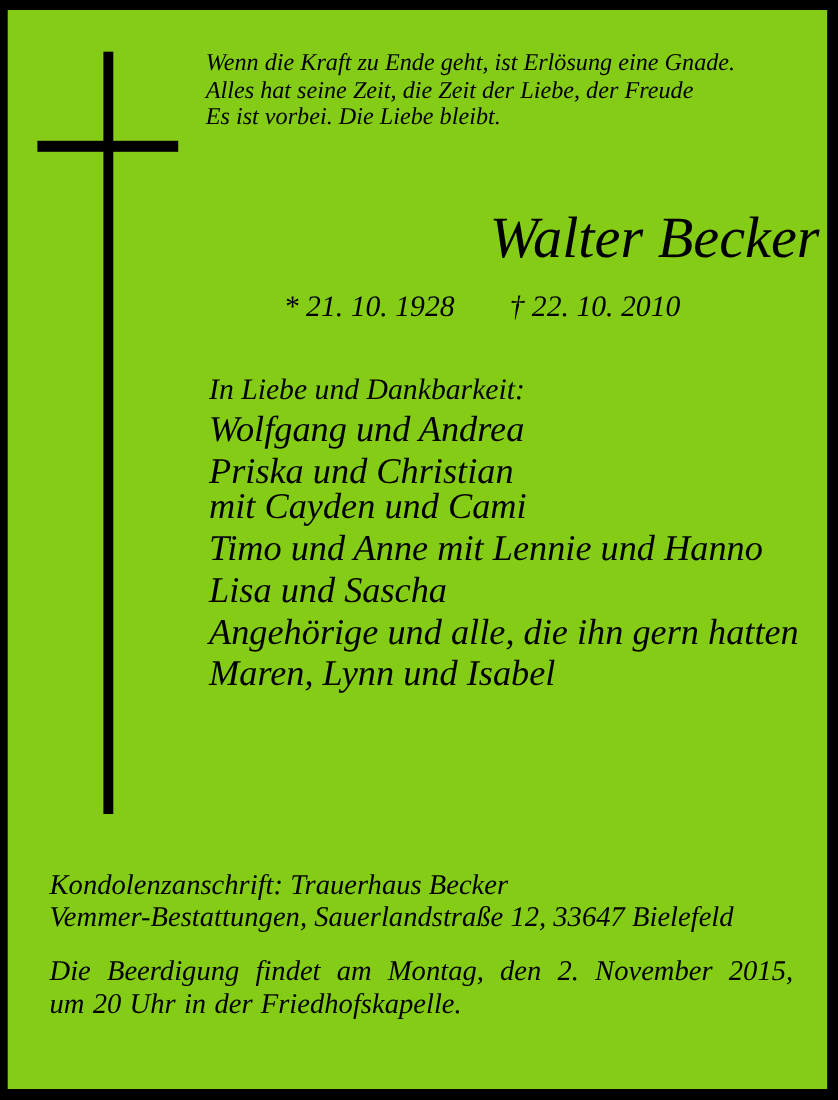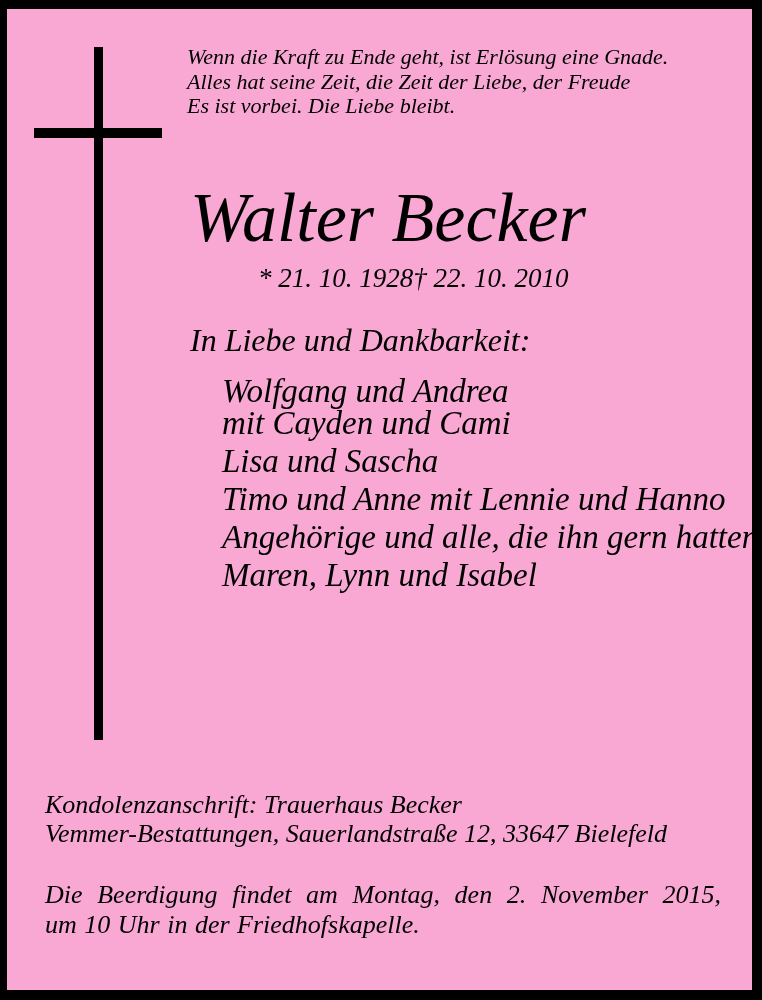--- a/index.html
+++ b/index.html
@@ -1,21 +1,21 @@
 <!DOCTYPE html>
 <html><head>
 <meta charset="utf-8">
 <style>
   html, body { margin: 0; padding: 0; background: #ffffff; }
   .page {
     position: relative;
     width: 762px;
     height: 1000px;
     box-sizing: border-box;
-    background: #f9a8d4;
+    background: #84cc16;
     border-style: solid;
     border-color: #000000;
     border-width: 9px 10px 10px 7px; 
     font-family: "Liberation Serif", "DejaVu Serif", serif;
     font-style: italic;
     color: #000000;
     overflow: hidden;
   }
   .abs { position: absolute; }
 
@@ -23,36 +23,36 @@
   .cross-v { left: 87px; top: 38px; width: 9px;  height: 693px; background: #000; }
   .cross-h { left: 27px; top: 119px; width: 128px; height: 10px; background: #000; }
 
   
   .epigraph { left: 180px; top: 36px; font-size: 22px; line-height: 24.5px; }
   .epigraph div { white-space: nowrap; }
 
   
   .name {
     left: 183px; top: 171px; width: 555px;
-    font-size: 70px; line-height: 75px;
-    text-align: left; white-space: nowrap;
+    font-size: 53px; line-height: 75px;
+    text-align: right; white-space: nowrap;
     font-weight: normal; margin: 0;
   }
-  .dates { left: 251px; top: 252px; font-size: 27px; line-height: 34px; display: flex; white-space: nowrap; }
+  .dates { left: 251px; top: 252px; font-size: 27px; line-height: 34px; display: flex; gap: 50px; white-space: nowrap; }
 
   
-  .intro { left: 183px; top: 316px; font-size: 32px; line-height: 31px; white-space: nowrap; }
-  .mourners { left: 183px; top: 363px; font-size: 33px; line-height: 38px; margin-left: 32px; }
+  .intro { left: 183px; top: 330px; font-size: 27px; line-height: 31px; white-space: nowrap; }
+  .mourners { left: 183px; top: 363px; font-size: 33px; line-height: 38px; }
   .mourners div { white-space: nowrap; }
   .mourners div.cont { margin-top: -6px; }
 
   
   .footer { left: 38px; top: 781px; width: 676px; font-size: 26px; line-height: 29px; }
   .condolence div { white-space: nowrap; }
-  .funeral { margin-top: 32px; line-height: 30px; word-spacing: 1px; font-family: Liberation Serif, serif; }
+  .funeral { margin-top: 20px; line-height: 30px; word-spacing: 1px; font-family: Liberation Serif, serif; }
   .funeral .jline { text-align: justify; text-align-last: justify; }
 </style>
 </head>
 <body>
 
 <div class="page">
 
   <div class="cross">
     <div class="abs cross-v"></div>
     <div class="abs cross-h"></div>
@@ -68,31 +68,32 @@
 
   <div class="abs dates">
     <span>* 21. 10. 1928</span>
     <span>† 22. 10. 2010</span>
   </div>
 
   <div class="abs intro">In Liebe und Dankbarkeit:</div>
 
   <div class="abs mourners">
     <div>Wolfgang und Andrea</div>
+    <div>Priska und Christian</div>
     <div class="cont">mit Cayden und Cami</div>
+    <div>Timo und Anne mit Lennie und Hanno</div>
     <div>Lisa und Sascha</div>
-    <div>Timo und Anne mit Lennie und Hanno</div>
     <div>Angehörige und alle, die ihn gern hatten</div>
     <div>Maren, Lynn und Isabel</div>
   </div>
 
   <div class="abs footer">
     <div class="condolence">
       <div>Kondolenzanschrift: Trauerhaus Becker</div>
       <div>Vemmer-Bestattungen, Sauerlandstraße 12, 33647 Bielefeld</div>
     </div>
     <div class="funeral">
       <div class="jline">Die Beerdigung findet am Montag, den 2. November 2015,</div>
-      <div>um 10 Uhr in der Friedhofskapelle.</div>
+      <div>um 20 Uhr in der Friedhofskapelle.</div>
     </div>
   </div>
 
 </div>
 
 </body></html>

